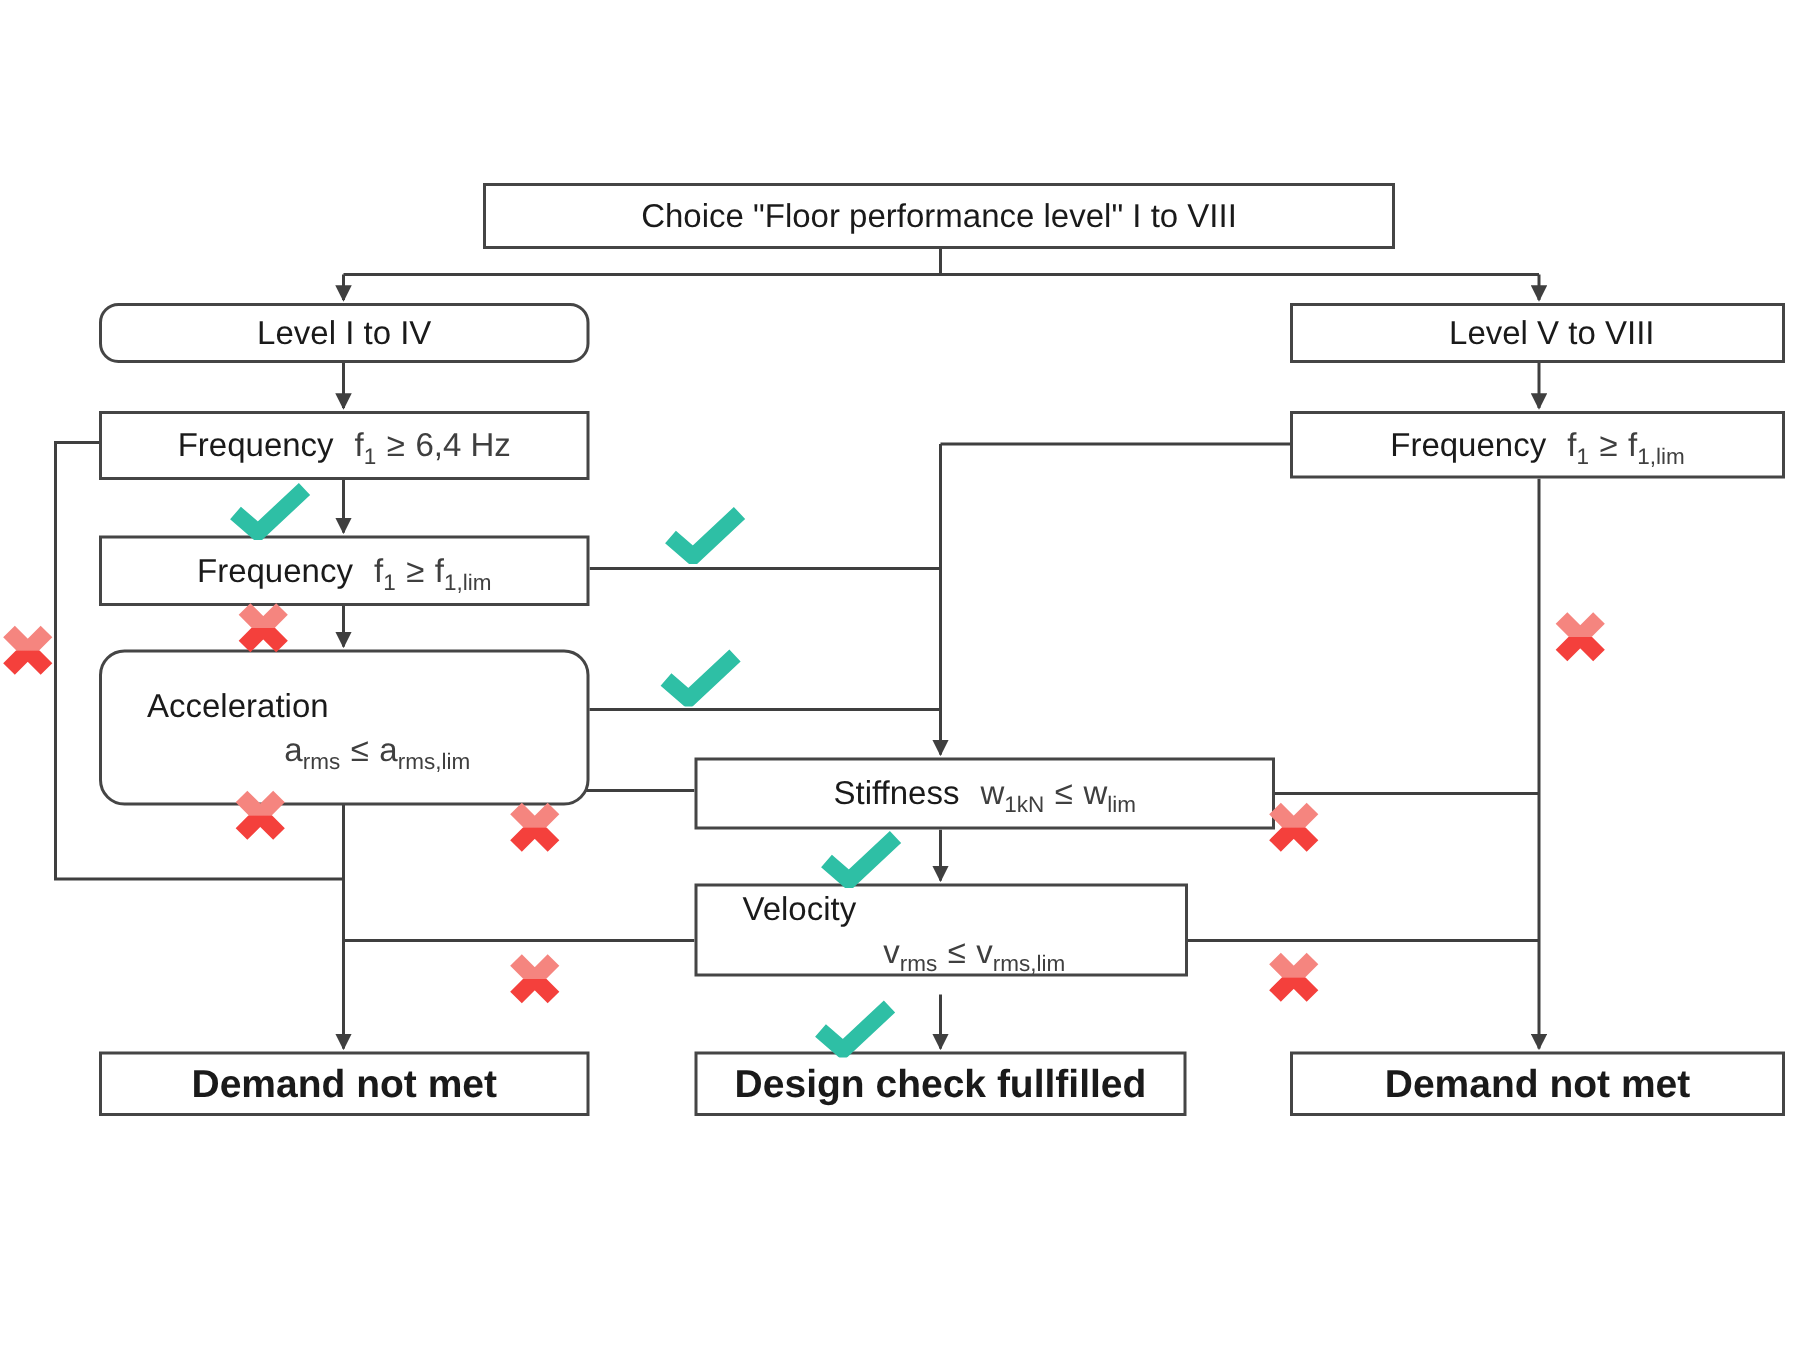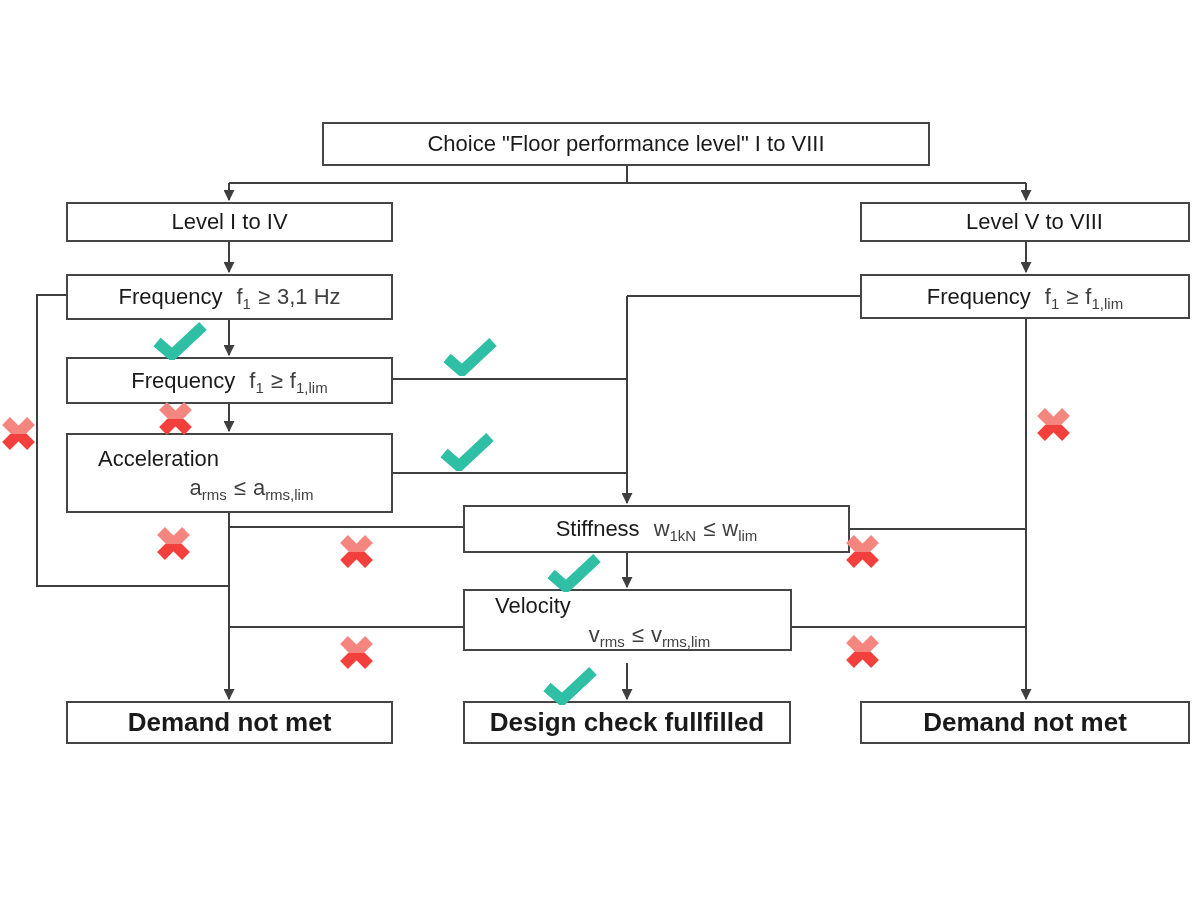--- a/index.html
+++ b/index.html
@@ -82,39 +82,39 @@
       <path d="M627,296 V503" marker-end="url(#arrow)"></path>
       <path d="M627,553 V587" marker-end="url(#arrow)"></path>
       <path d="M627,663 V699" marker-end="url(#arrow)"></path>
     </g>
   </svg>
 
   <div class="box" style="left:322px;top:122px;width:608px;height:44px;">
     <span class="label">Choice "Floor performance level" I to VIII</span>
   </div>
 
-  <div class="box" style="left:66px;top:202px;width:327px;height:40px;">
+  <div class="box" style="left:66px;top:202px;width:327px;height:40px;border-radius:13px;">
     <span class="label">Level I to IV</span>
   </div>
 
   <div class="box" style="left:860px;top:202px;width:330px;height:40px;padding-left:19px;">
     <span class="label">Level V to VIII</span>
   </div>
 
   <div class="box" style="left:66px;top:274px;width:327px;height:46px;">
     <span class="label">Frequency</span>
-    <span class="formula"><span>f</span><sub>1</sub><span class="op">≥</span><span>3,1 Hz</span><sub></sub></span>
+    <span class="formula"><span>f</span><sub>1</sub><span class="op">≥</span><span>6,4 Hz</span><sub></sub></span>
   </div>
 
   <div class="box" style="left:66px;top:357px;width:327px;height:47px;">
     <span class="label">Frequency</span>
     <span class="formula"><span>f</span><sub>1</sub><span class="op">≥</span><span>f</span><sub>1,lim</sub></span>
   </div>
 
-  <div class="box twoline" style="left:66px;top:433px;width:327px;height:80px;">
+  <div class="box twoline" style="left:66px;top:433px;width:327px;height:104px;border-radius:17px;">
     <span class="label">Acceleration</span>
     <span class="formula formula-line"><span>a</span><sub>rms</sub><span class="op">≤</span><span>a</span><sub>rms,lim</sub></span>
   </div>
 
   <div class="box" style="left:860px;top:274px;width:330px;height:45px;">
     <span class="label">Frequency</span>
     <span class="formula"><span>f</span><sub>1</sub><span class="op">≥</span><span>f</span><sub>1,lim</sub></span>
   </div>
 
   <div class="box" style="left:463px;top:505px;width:387px;height:48px;">

